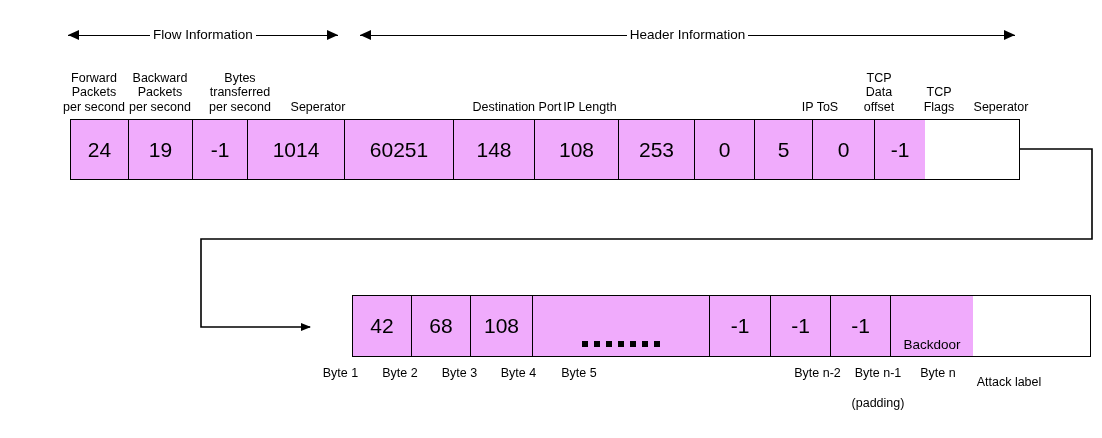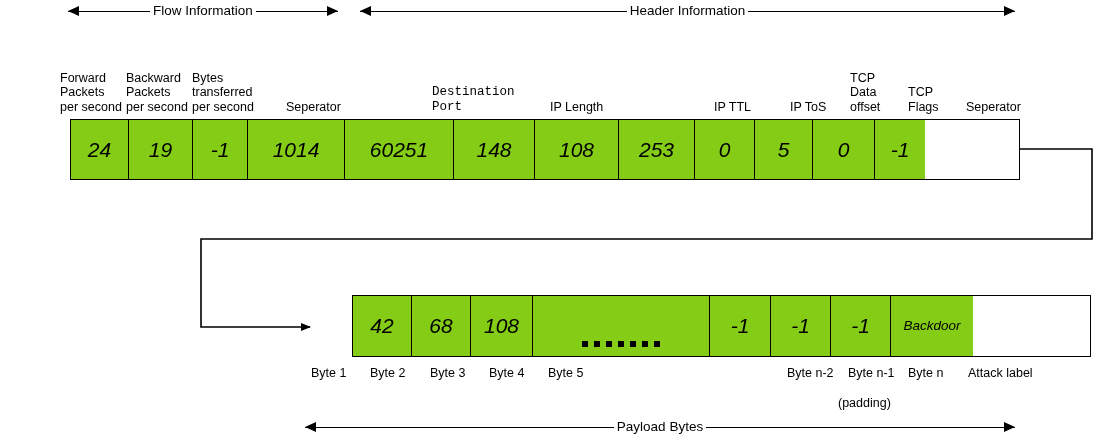--- a/index.html
+++ b/index.html
@@ -21,20 +21,21 @@
     width: 1102px;
     height: 438px;
   }
   
   .span {
     position: absolute;
     height: 18px;
     display: flex;
     align-items: center;
     justify-content: center;
+    margin-top: 24px;
   }
   .span .line {
     position: absolute;
     left: 0; right: 0;
     top: 50%;
     height: 0;
     border-top: 1.4px solid #000;
   }
   .span .arrow-l, .span .arrow-r {
     position: absolute;
@@ -70,23 +71,22 @@
     background: #ffffff;
   }
   .cell {
     box-sizing: border-box;
     border-right: 1.6px solid #000;
     display: flex;
     align-items: center;
     justify-content: center;
     font-size: 21px;
     line-height: 22px;
-    background: #84cc16;
+    background: #f0abfc;
     overflow: hidden;
-    font-style: italic;
   }
   .cell:last-child {
     border-right: none;
   }
   .cell.small {
     font-size: 13.5px;
   }
   .cell.dots {
     align-items: flex-end;
     padding-bottom: 9px;
@@ -99,21 +99,21 @@
     display: block;
     width: 6px;
     height: 6px;
     background: #000;
   }
   
   .caption {
     position: absolute;
     font-size: 12.5px;
     line-height: 14.5px;
-    text-align: left;
+    text-align: center;
     white-space: pre-line;
   }
   .caption.above {
     display: flex;
     align-items: flex-end;
     justify-content: center;
   }
   .caption.below {
     display: flex;
     align-items: flex-start;
@@ -162,28 +162,25 @@
 per second</span>
   </div>
   <div class="caption above" style="left:192px; top:58px; width:96px; height:56px;">
     <span class="cap-text">Bytes
 transferred
 per second</span>
   </div>
   <div class="caption above" style="left:286px; top:58px; width:64px; height:56px;">
     <span class="cap-text">Seperator</span>
   </div>
-  <div class="caption above" style="left:432px; top:58px; width:110px; height:56px;font-family:Liberation Mono, monospace;">
+  <div class="caption above" style="left:462px; top:58px; width:110px; height:56px;">
     <span class="cap-text">Destination Port</span>
   </div>
   <div class="caption above" style="left:550px; top:58px; width:80px; height:56px;">
     <span class="cap-text">IP Length</span>
-  </div>
-  <div class="caption above" style="left:714px; top:58px; width:76px; height:56px;">
-    <span class="cap-text">IP TTL</span>
   </div>
   <div class="caption above" style="left:790px; top:58px; width:60px; height:56px;">
     <span class="cap-text">IP ToS</span>
   </div>
   <div class="caption above" style="left:850px; top:58px; width:58px; height:56px;">
     <span class="cap-text">TCP
 Data
 offset</span>
   </div>
   <div class="caption above" style="left:908px; top:58px; width:62px; height:56px;">
@@ -265,21 +262,21 @@
     </div>
     <div class="cell" style="width:61px;">
         <span>-1</span>
       </div>
     <div class="cell" style="width:60px;">
         <span>-1</span>
       </div>
     <div class="cell" style="width:60px;">
         <span>-1</span>
       </div>
-    <div class="cell small" style="width:82px;">
+    <div class="cell small" style="width:82px;align-items:flex-end;">
         <span>Backdoor</span>
       </div>
   </div>
 
   <div class="caption below" style="left:311px; top:366px; width:59px; height:16px;">
     <span class="cap-text">Byte 1</span>
   </div>
   <div class="caption below" style="left:370px; top:366px; width:60px; height:16px;">
     <span class="cap-text">Byte 2</span>
   </div>
@@ -294,21 +291,21 @@
   </div>
   <div class="caption below" style="left:787px; top:366px; width:61px; height:16px;">
     <span class="cap-text">Byte n-2</span>
   </div>
   <div class="caption below" style="left:848px; top:366px; width:60px; height:16px;">
     <span class="cap-text">Byte n-1</span>
   </div>
   <div class="caption below" style="left:908px; top:366px; width:60px; height:16px;">
     <span class="cap-text">Byte n</span>
   </div>
-  <div class="caption below" style="left:968px; top:366px; width:82px; height:16px;">
+  <div class="caption below" style="left:968px; top:375px; width:82px; height:16px;">
     <span class="cap-text">Attack label</span>
   </div>
   <div class="caption below" style="left:838px; top:396px; width:80px; height:16px;">
     <span class="cap-text">(padding)</span>
   </div>
 
   <div class="span" style="left:305px; top:418px; width:710px;">
     <div class="line"></div>
     <div class="arrow-l"></div>
     <div class="arrow-r"></div>

